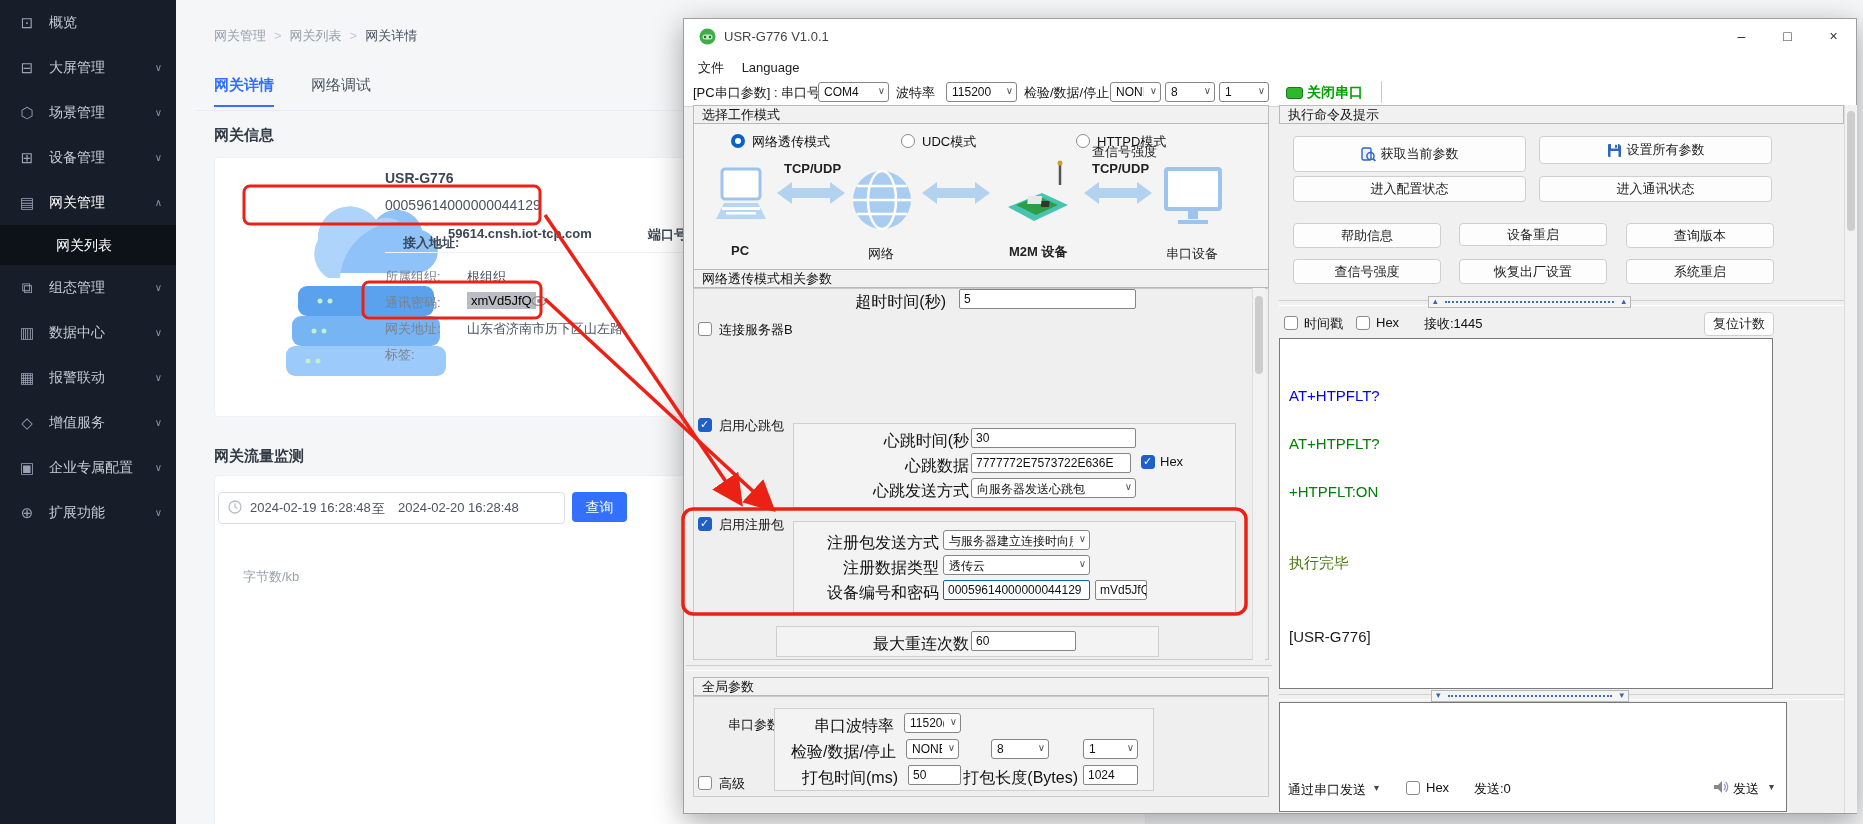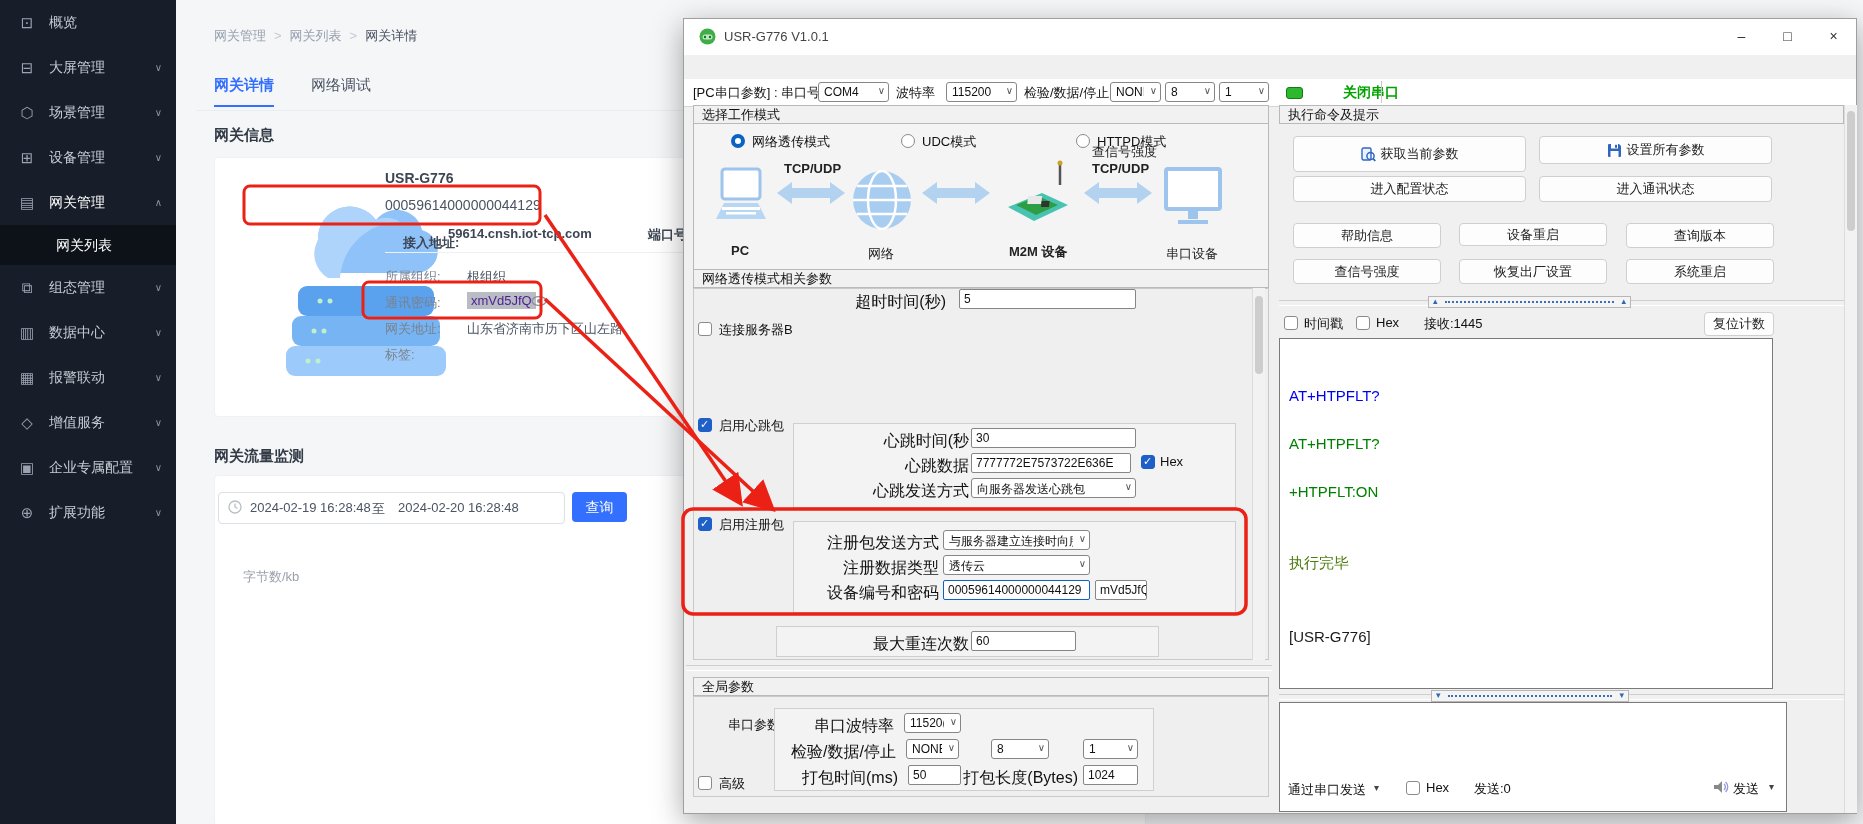--- a/index.html
+++ b/index.html
@@ -21,21 +21,21 @@
   .crumb{font-size:13px;color:#97a0ad;}
   .crumb b{color:#4a5462;font-weight:normal;}
   .crumb .sep{margin:0 8px;color:#c3c9d2;}
   .tab{font-size:15px;color:#4a5462;cursor:pointer;}
   .tab.on{color:#3370ff;font-weight:bold;border-bottom:2px solid #3370ff;padding-bottom:10px;}
   .h3{font-size:15px;font-weight:bold;color:#323b46;}
   .card{position:absolute;background:#fff;border:1px solid #f0f1f4;border-radius:4px;}
   .kv-l{font-size:13px;color:#7a828e;}
   .kv-v{font-size:13px;color:#4a5462;}
   .bold-kv{font-size:13px;font-weight:bold;color:#3d4654;}
-  .pwd-hl{background:#b9bcc2;color:#4c1d95;padding:1px 4px;}
+  .pwd-hl{background:#b9bcc2;color:#000000;padding:1px 4px;}
   .qbtn{position:absolute;background:#3370ff;color:#fff;font-size:14px;text-align:center;border-radius:4px;cursor:pointer;}
   .date-box{position:absolute;background:#fff;border:1px solid #dcdfe6;border-radius:4px;font-size:13px;color:#4a5462;}
 
   
   .appwin{position:absolute;left:683px;top:18px;width:1174px;height:796px;background:#f0f0f0;
           border:1px solid #9f9f9f;box-shadow:0 8px 28px rgba(0,0,0,.35);z-index:2;box-sizing:border-box;}
   .tbar{position:absolute;left:0;top:0;width:100%;height:36px;background:#fff;}
   .ttl{position:absolute;left:40px;top:10px;font-size:13px;color:#444;}
   .wbtn{position:absolute;top:0;width:45px;height:35px;text-align:center;line-height:35px;font-size:14px;color:#333;cursor:pointer;}
   .menubar{position:absolute;left:0;top:36px;width:100%;height:24px;background:#fff;font-size:13px;color:#222;}
@@ -57,21 +57,21 @@
   .ibox{position:absolute;border:1px solid #cfcfcf;background:#f3f3f3;box-sizing:border-box;}
   .wbutton{position:absolute;background:#fdfdfd;border:1px solid #cfcfcf;border-radius:4px;font-size:13px;color:#222;
            display:flex;align-items:center;justify-content:center;cursor:pointer;box-sizing:border-box;gap:5px;}
   .groove{position:absolute;height:4px;border-top:1px solid #cfcfcf;border-bottom:1px solid #fff;}
   .shandle{position:absolute;height:12px;border:1px solid #b7b7b7;background:#f4f4f4;box-sizing:border-box;text-align:center;}
   .shandle .dots{position:absolute;left:16px;right:16px;top:4px;border-top:2px dotted #3b6fb5;}
   .shandle .tri{position:absolute;top:-1px;font-size:9px;color:#2f67b0;}
   .logbox{position:absolute;background:#fff;border:1px solid #7a7a7a;box-sizing:border-box;}
   .log-line{position:absolute;left:9px;font-size:15px;white-space:nowrap;}
   .greenled{position:absolute;width:15px;height:10px;background:#2db82d;border:1px solid #157a15;border-radius:3px;}
-  .serial-txt{position:absolute;font-size:14px;font-weight:bold;color:#00a300;margin-left:36px;}
+  .serial-txt{position:absolute;font-size:14px;font-weight:bold;color:#00a300;}
   .sbar{position:absolute;background:#f2f2f2;border-left:1px solid #dcdcdc;}
   .sthumb{position:absolute;background:#cdcdcd;border-radius:4px;}
   .dia-lbl{position:absolute;font-size:13px;font-weight:bold;color:#222;white-space:nowrap;}
   .dia-sub{position:absolute;font-size:13px;color:#222;white-space:nowrap;}
   .anno{position:absolute;left:0;top:0;pointer-events:none;z-index:9;}
 </style>
 </head>
 <body>
 
 <div class="stage">
@@ -201,20 +201,24 @@
         <rect x="3.5" y="6.5" width="10" height="5" rx="2.5" fill="#bfe8c4"></rect>
         <circle cx="6" cy="9" r="1.2" fill="#1c6c24"></circle>
           <circle cx="11" cy="9" r="1.2" fill="#1c6c24"></circle>
       </svg>
       <span class="ttl">USR-G776 V1.0.1</span>
       <span class="wbtn" style="right:92px;">–</span>
       <span class="wbtn" style="right:46px;">□</span>
       <span class="wbtn" style="right:0;">×</span>
     </div>
 
+    <div class="menubar">
+      <span>文件</span>
+      <span>Language</span>
+    </div>
 
     <div class="toolbar">
       <span class="tlbl" style="left:9px;">[PC串口参数] : 串口号</span>
       <div class="combo" style="left:134px;top:3px;width:71px;">
         <span class="cv">COM4</span>
           <span class="ca">∨</span>
         </div>
       <span class="tlbl" style="left:212px;">波特率</span>
       <div class="combo" style="left:262px;top:3px;width:71px;">
         <span class="cv">115200</span>

